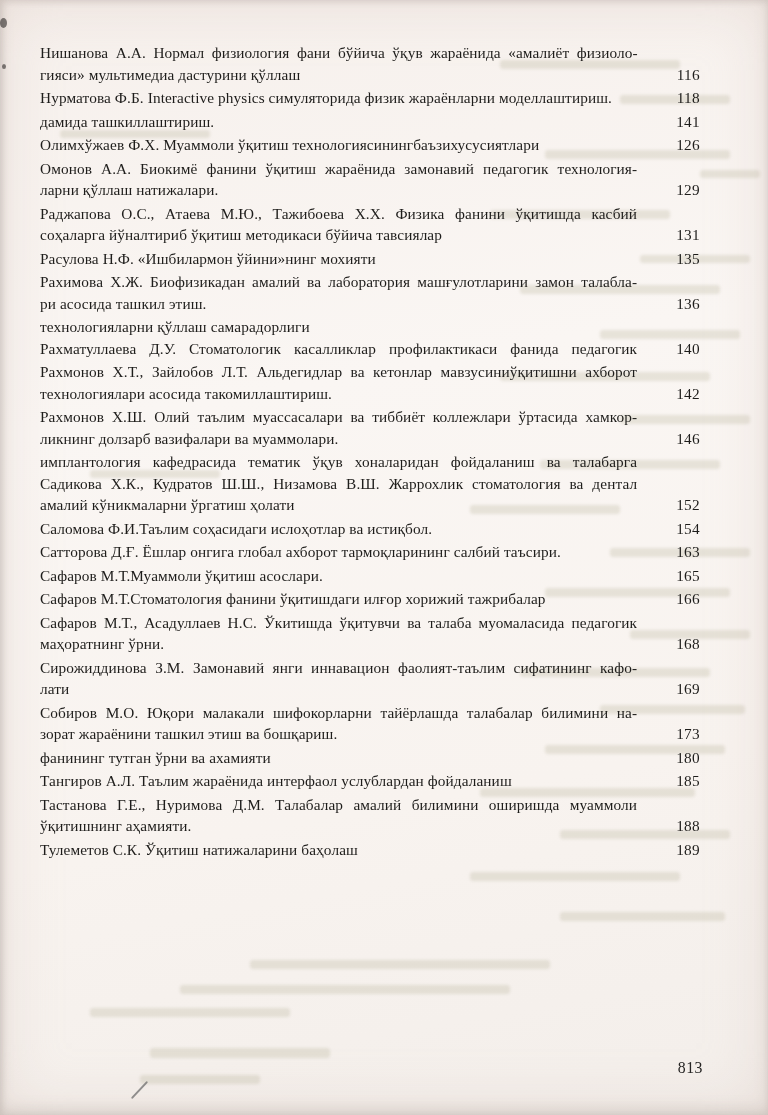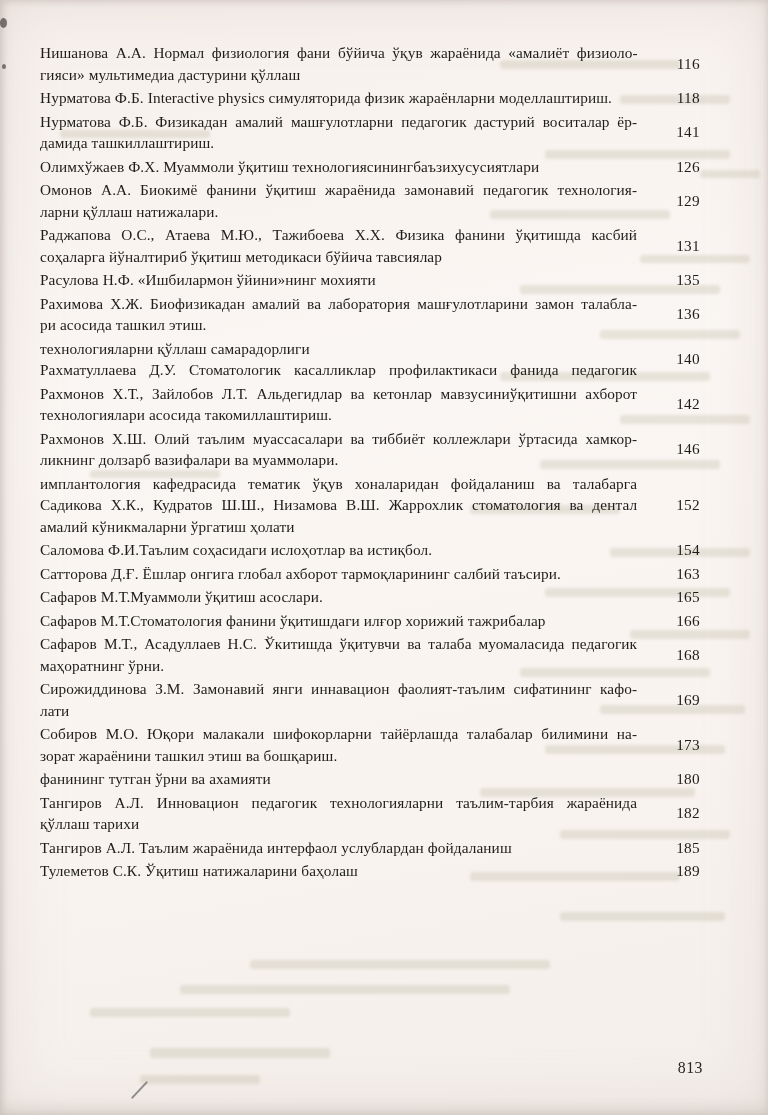--- a/index.html
+++ b/index.html
@@ -21,21 +21,21 @@
   }
   
   .toc {
     position: absolute;
     left: 40px; top: 42px;
     width: 660px;
     color: #1e1d1b;
     font-size: 15.3px;
     z-index: 2;
   }
-  .row { display: flex; align-items: center; margin-bottom: 2px; gap: 39px; }
+  .row { display: flex; align-items: flex-end; margin-bottom: 2px; gap: 39px; }
   .entry-text { width: 618px; }
   .entry-line { line-height: 21.5px; text-align: left; letter-spacing: 0.1px; }
   .entry-line.fill { text-align: justify; text-align-last: justify; }
   .entry-page {
     flex: 1;
     text-align: right;
     line-height: 21.5px;
     letter-spacing: 0.3px;
   }
   .folio {
@@ -114,21 +114,20 @@
 
   <div class="row">
     <div class="entry-text">
           <div class="entry-line">Нурматова Ф.Б. Interactive physics симуляторида физик жараёнларни моделлаштириш.</div>
         </div>
     <div class="entry-page">118</div>
   </div>
 
   <div class="row">
     <div class="entry-text">
-          <div class="entry-line fill">Нурматова Ф.Б. Физикадан амалий машғулотларни педагогик дастурий воситалар ёр-</div>
           <div class="entry-line">дамида ташкиллаштириш.</div>
         </div>
     <div class="entry-page">141</div>
   </div>
 
   <div class="row">
     <div class="entry-text">
           <div class="entry-line">Олимхўжаев Ф.Х. Муаммоли ўқитиш технологиясинингбаъзихусусиятлари</div>
         </div>
     <div class="entry-page">126</div>
@@ -251,35 +250,35 @@
     <div class="entry-page">173</div>
   </div>
 
   <div class="row">
     <div class="entry-text">
           <div class="entry-line">фанининг тутган ўрни ва ахамияти</div>
         </div>
     <div class="entry-page">180</div>
   </div>
 
-  <div class="row">
-    <div class="entry-text">
-          <div class="entry-line fill">Тангиров А.Л. Инновацион педагогик технологияларни таълим-тарбия жараёнида</div>
-          <div class="entry-line">қўллаш тарихи</div>
-        </div>
-    <div class="entry-page">182</div>
-  </div>
 
   <div class="row">
     <div class="entry-text">
           <div class="entry-line">Тангиров А.Л. Таълим жараёнида интерфаол услублардан фойдаланиш</div>
         </div>
     <div class="entry-page">185</div>
   </div>
 
+  <div class="row">
+    <div class="entry-text">
+          <div class="entry-line fill">Тастанова Г.Е., Нуримова Д.М. Талабалар амалий билимини оширишда муаммоли</div>
+          <div class="entry-line">ўқитишнинг аҳамияти.</div>
+        </div>
+    <div class="entry-page">188</div>
+  </div>
 
   <div class="row">
     <div class="entry-text">
           <div class="entry-line">Тулеметов С.К. Ўқитиш натижаларини баҳолаш</div>
         </div>
     <div class="entry-page">189</div>
   </div>
 </div>
   <div class="folio">813</div>
   <div class="pen-mark"></div>

